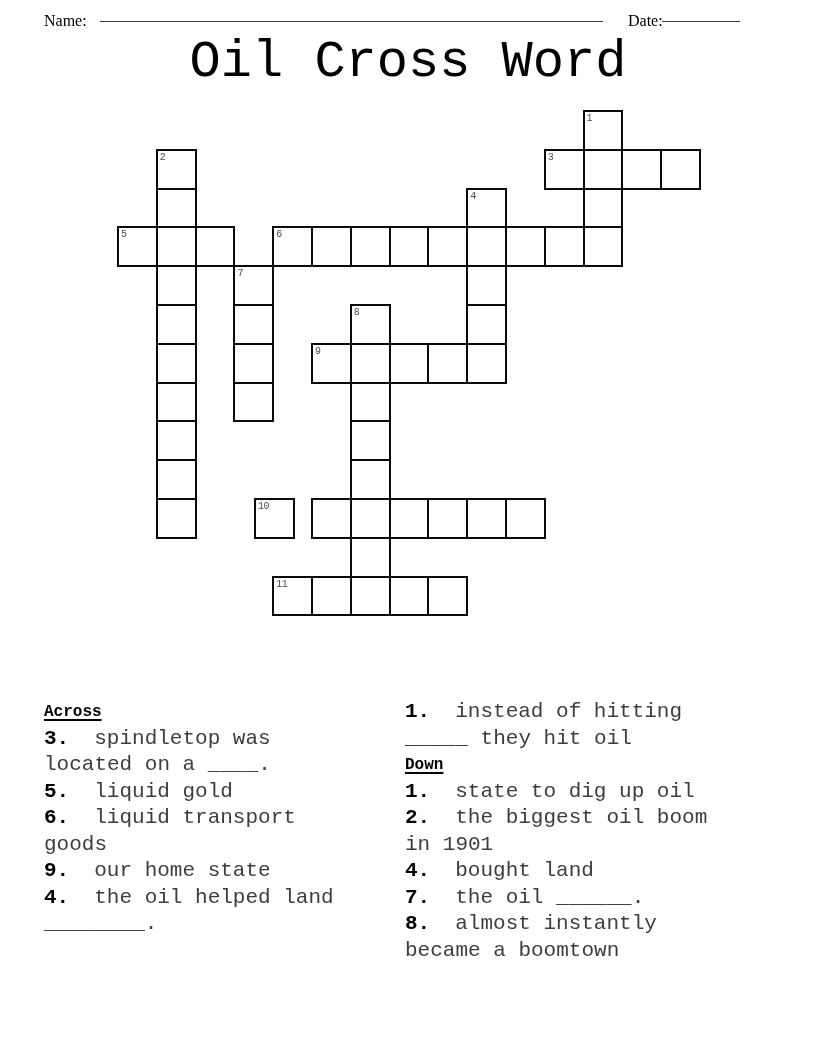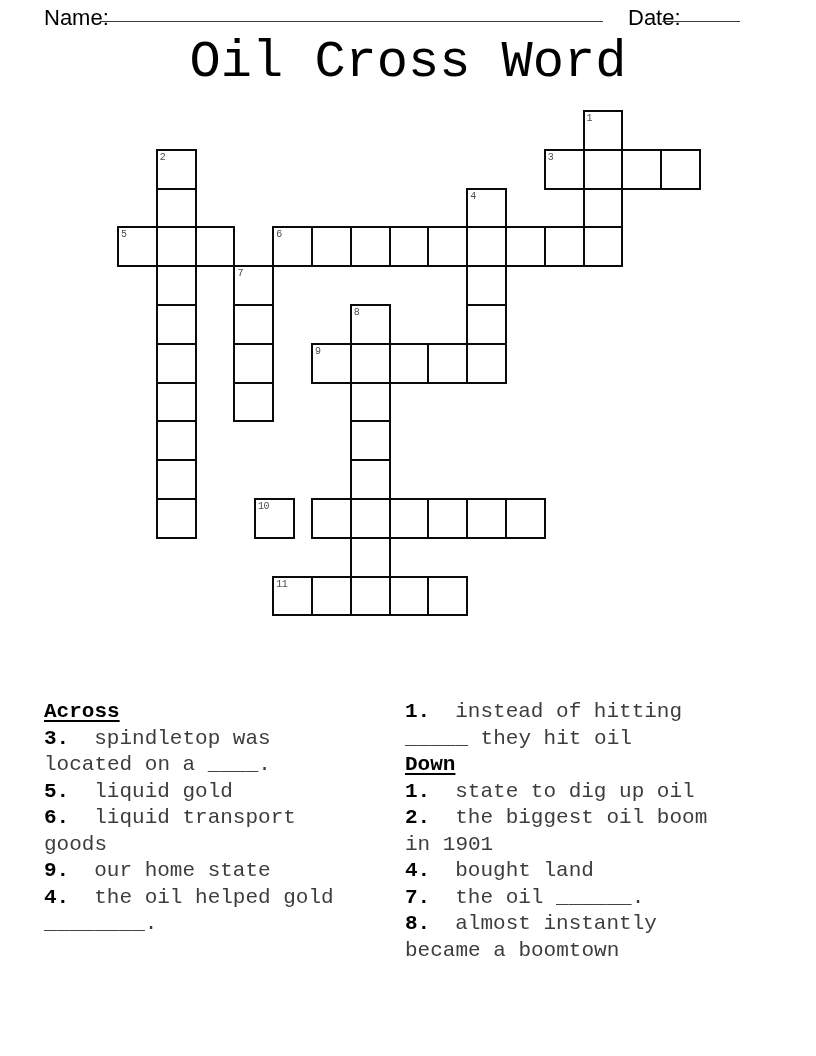--- a/index.html
+++ b/index.html
@@ -5,23 +5,23 @@
   html,body{margin:0;padding:0;background:#fff;}
   .page{
     position:relative;
     width:816px;height:1056px;
     background:#fff;
     overflow:hidden;
     font-family:"Liberation Sans", sans-serif;
   }
   
   .hdr-label{
-    position:absolute;top:5px;
-    font-family:Liberation Sans, sans-serif;
-    font-size:22px;color:#000;
+    position:absolute;top:12px;
+    font-family:Liberation Serif, serif;
+    font-size:16px;color:#000;
   }
   #name-label{left:44px;}
   #date-label{left:628px;}
   .hdr-line{
     position:absolute;height:0;top:21px;
     border-bottom:1.6px solid #3c3c3c;
   }
   #name-line{left:100px;width:503px;}
   #date-line{left:662px;width:78px;}
   
@@ -51,21 +51,21 @@
   .clue-col{
     position:absolute;top:699px;width:322px;
     font-family:"Liberation Mono","DejaVu Sans Mono", monospace;
     font-size:21px;line-height:26.5px;color:#3d3d3d;
   }
   #col-left{left:44px;}
   #col-right{left:405px;}
   .clue-heading{
     margin:0;padding:0;
     font-family:"Liberation Mono","DejaVu Sans Mono", monospace;
-    font-size:21px;line-height:26.5px;
+    font-size:16px;line-height:26.5px;
     font-weight:bold;color:#000;
     text-decoration:underline;
     text-decoration-thickness:2px;
     text-underline-offset:3px;
   }
   .clue{margin:0;padding:0;}
   .clue .num{
     font-weight:bold;color:#000;
     margin-right:25px;
   }
@@ -164,21 +164,21 @@
       <div class="cell" style="left: 427.4px; top: 575.6px;"></div>
     </div>
 
   <div class="clue-col" id="col-left">
     <h3 class="clue-heading">Across</h3>
     <div id="across-list">
         <div class="clue"><b class="num">3.</b><span class="txt">spindletop was located on a ____.</span></div>
         <div class="clue"><b class="num">5.</b><span class="txt">liquid gold</span></div>
         <div class="clue"><b class="num">6.</b><span class="txt">liquid transport goods</span></div>
         <div class="clue"><b class="num">9.</b><span class="txt">our home state</span></div>
-        <div class="clue"><b class="num">4.</b><span class="txt">the oil helped gold ________.</span></div>
+        <div class="clue"><b class="num">4.</b><span class="txt">the oil helped land ________.</span></div>
       </div>
   </div>
 
   <div class="clue-col" id="col-right">
     <div id="across-overflow">
         <div class="clue"><b class="num">1.</b><span class="txt">instead of hitting _____ they hit oil</span></div>
       </div>
     <h3 class="clue-heading">Down</h3>
     <div id="down-list">
         <div class="clue"><b class="num">1.</b><span class="txt">state to dig up oil</span></div>

